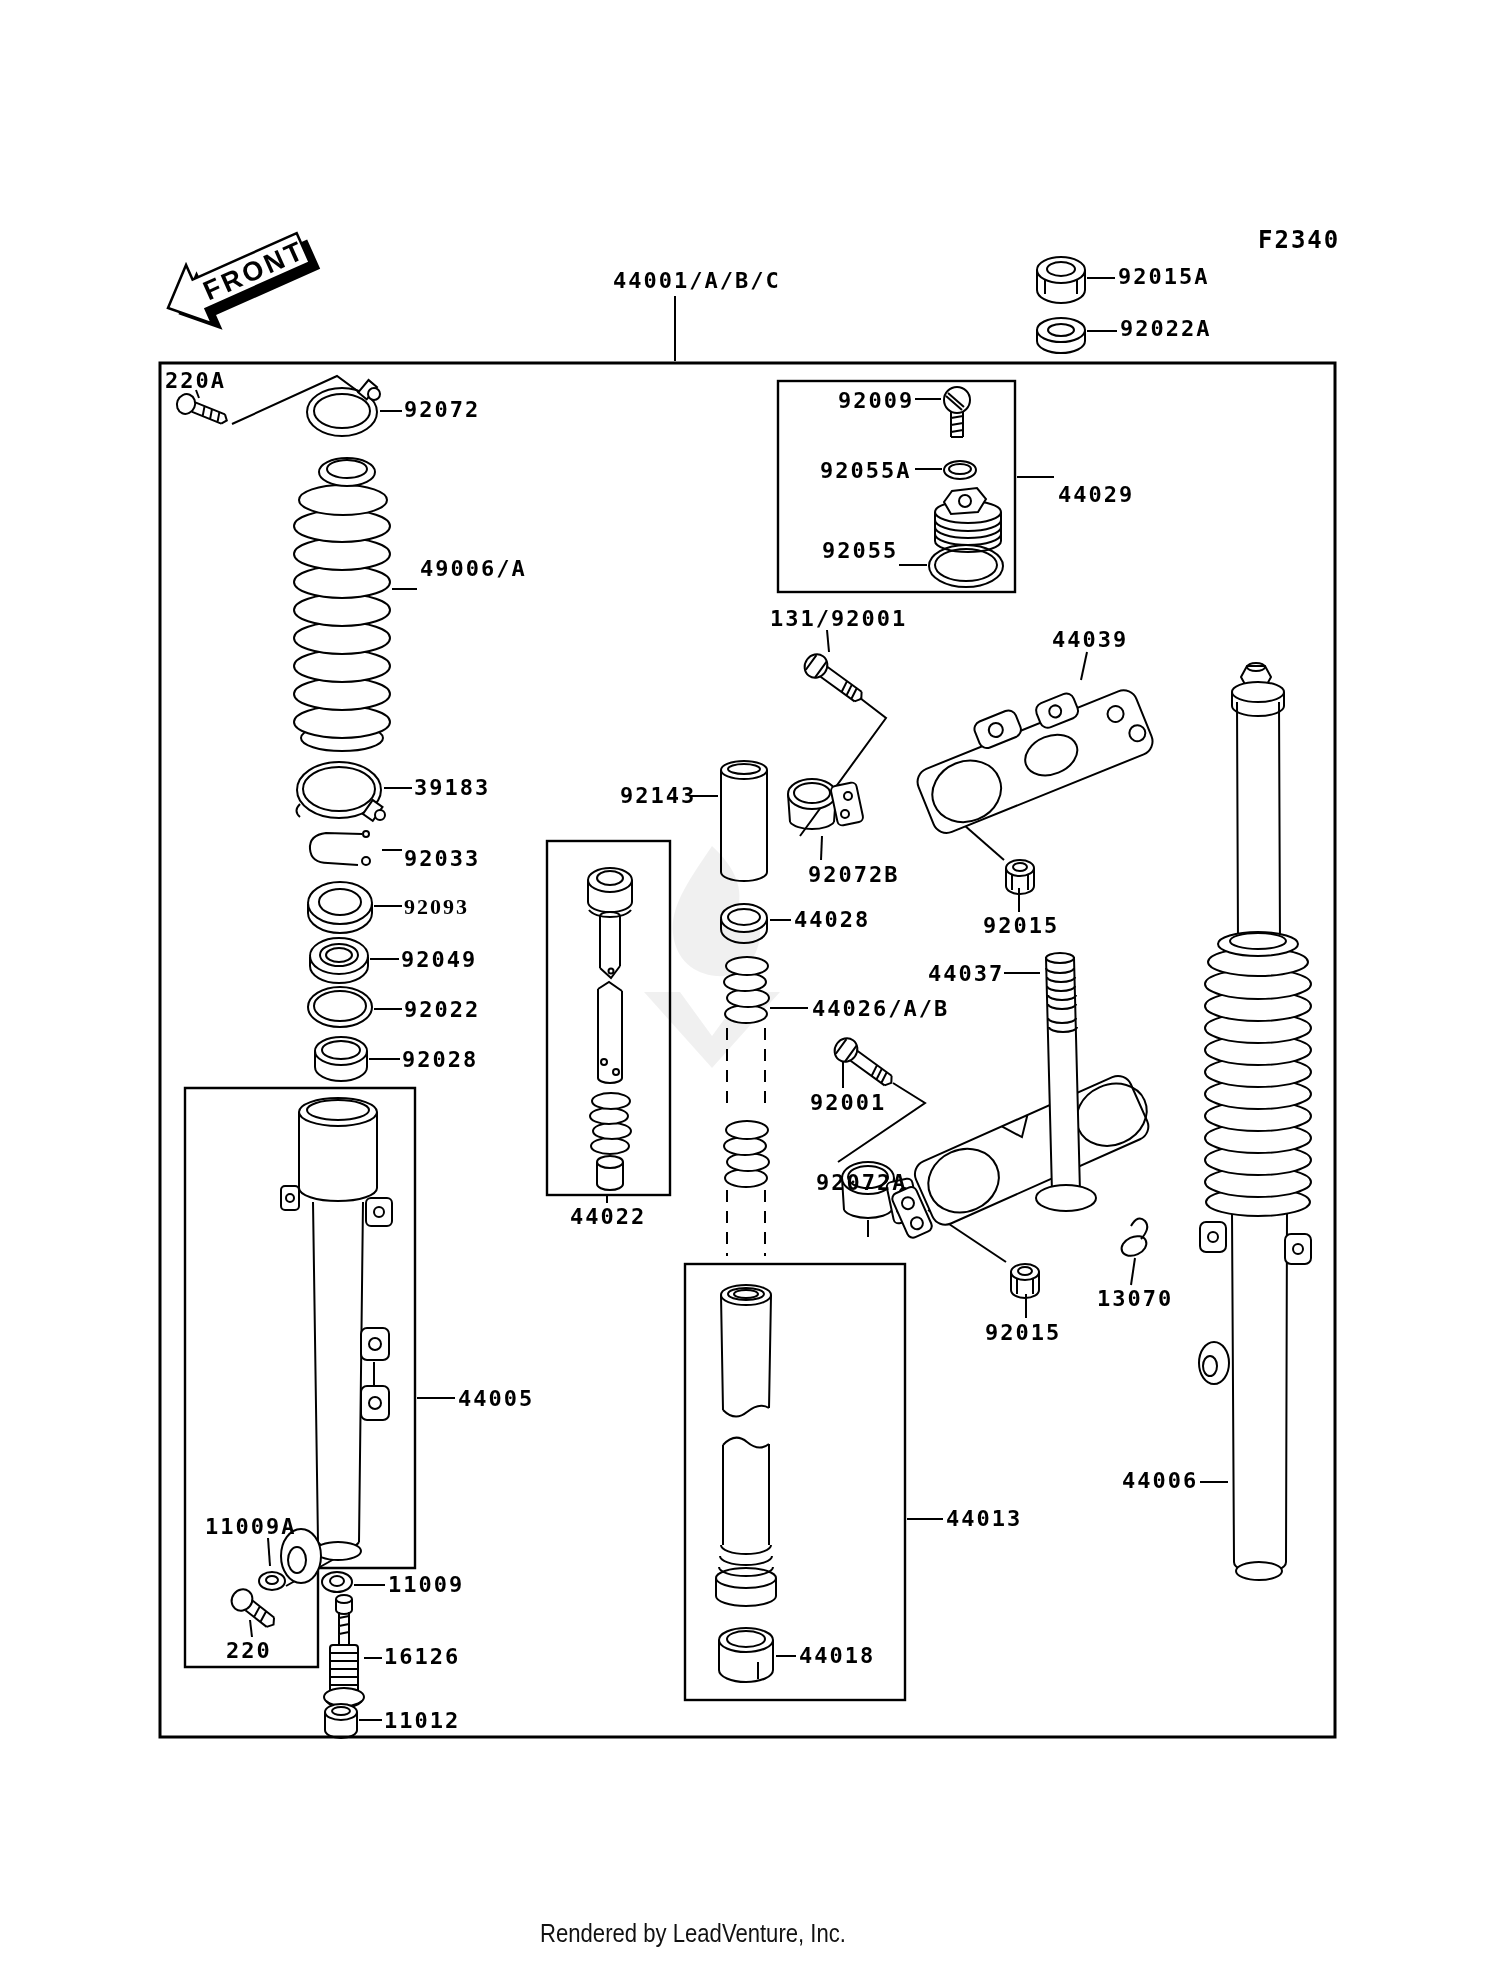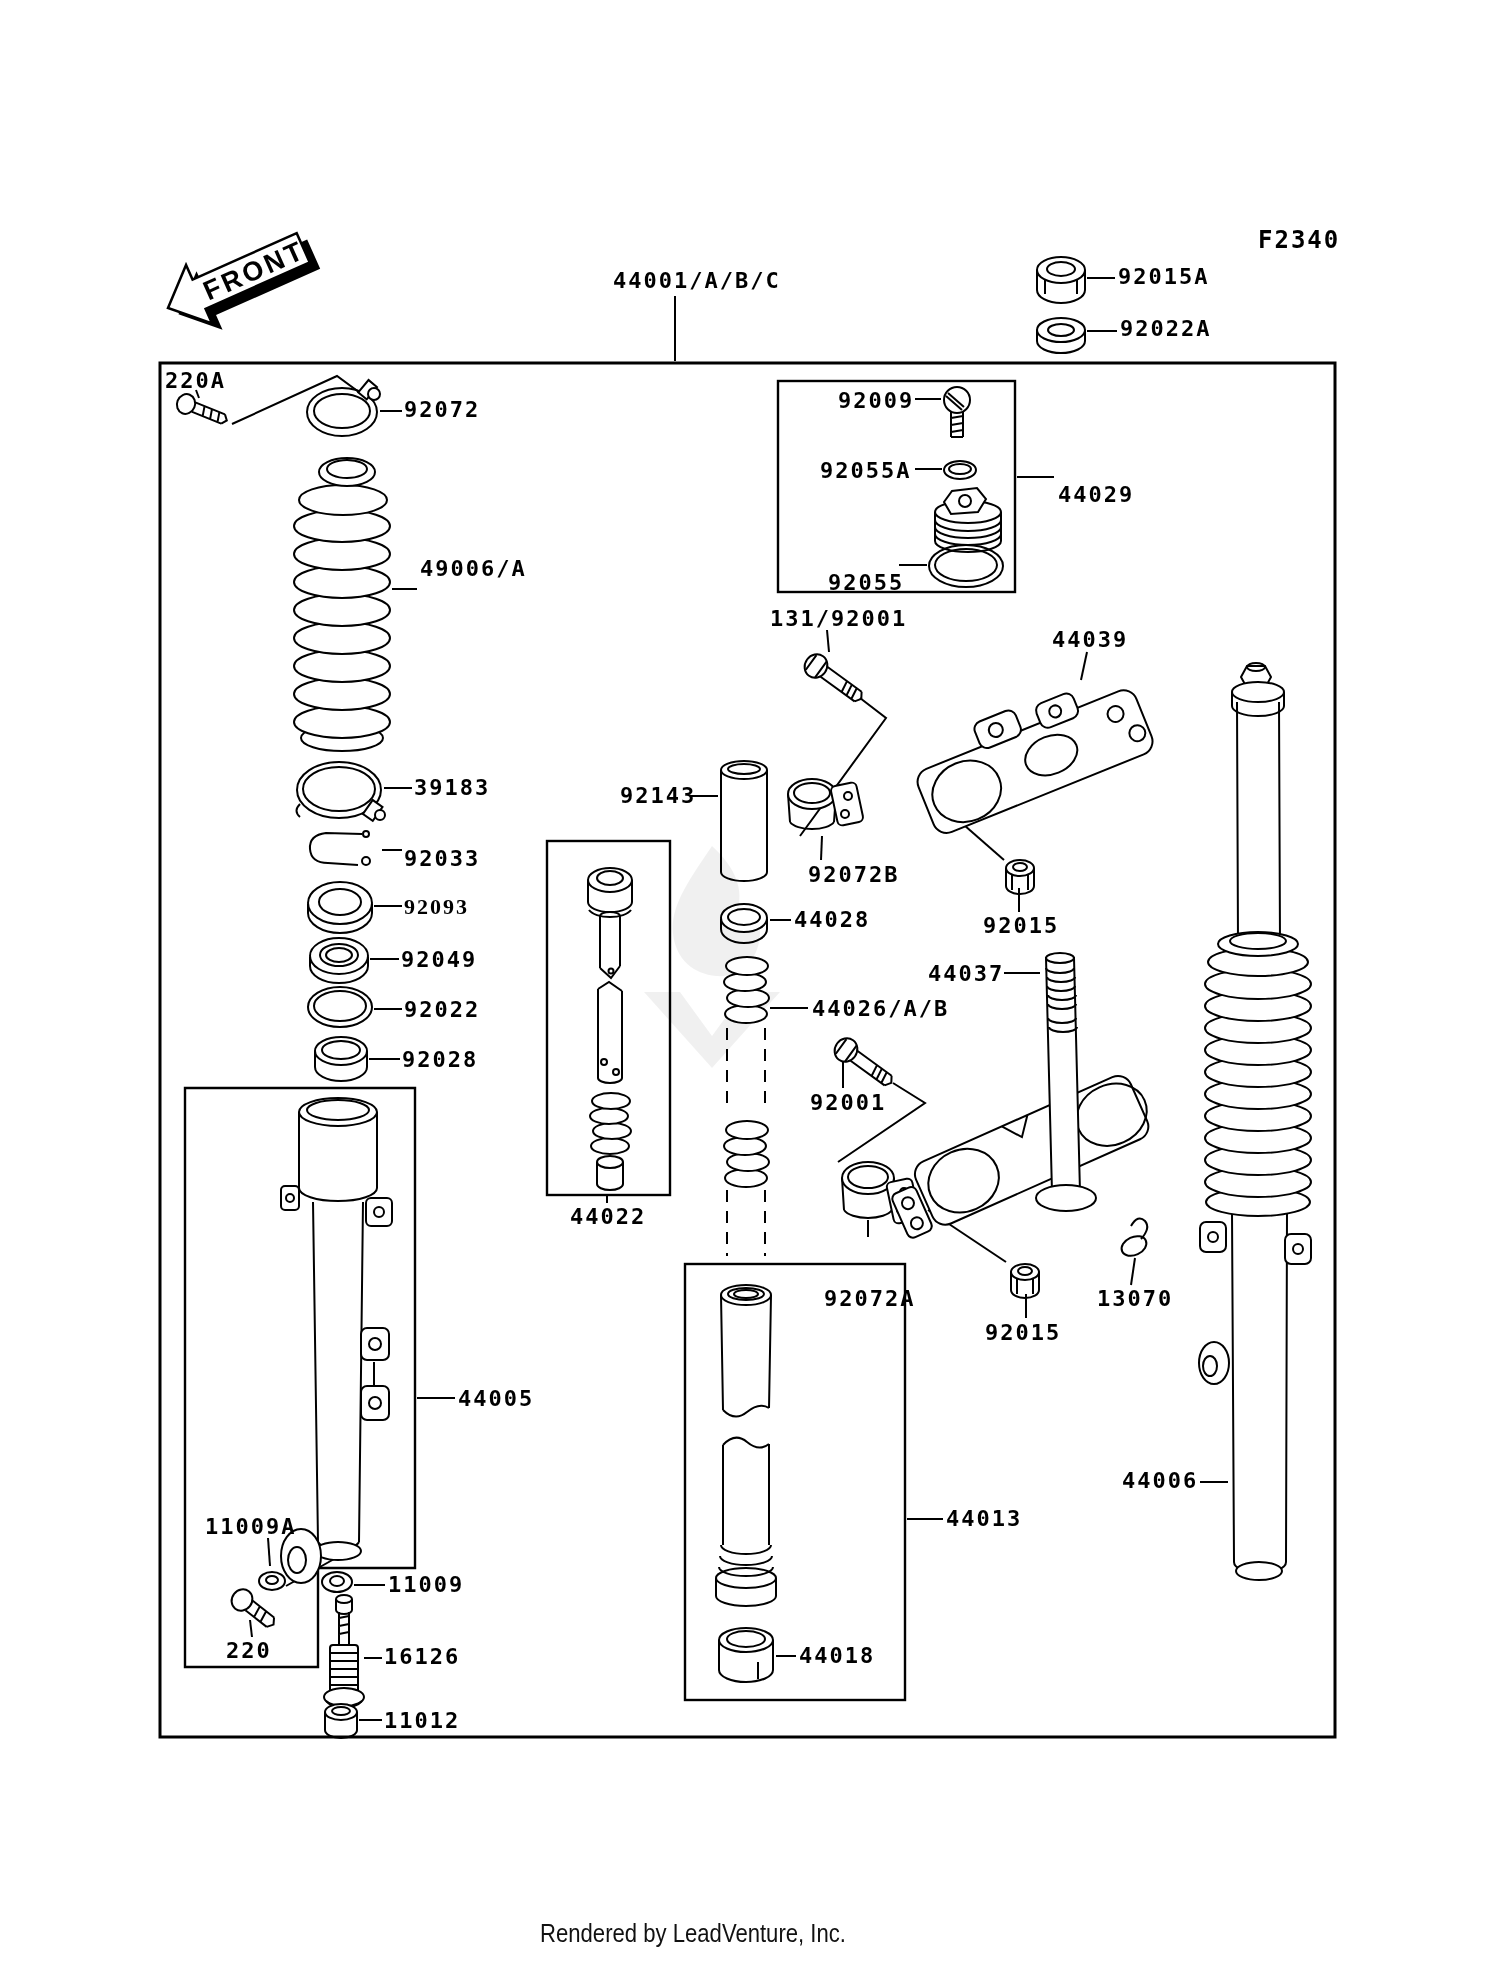--- a/index.html
+++ b/index.html
@@ -411,27 +411,27 @@
       <div class="part-label" style="left: 384px; top: 1646px;">16126</div>
       <div class="part-label" style="left: 384px; top: 1710px;">11012</div>
       <div class="part-label" style="left: 570px; top: 1206px;">44022</div>
       <div class="part-label" style="left: 620px; top: 785px;">92143</div>
       <div class="part-label" style="left: 794px; top: 909px;">44028</div>
       <div class="part-label" style="left: 812px; top: 998px;">44026/A/B</div>
       <div class="part-label" style="left: 810px; top: 1092px;">92001</div>
       <div class="part-label" style="left: 770px; top: 608px;">131/92001</div>
       <div class="part-label" style="left: 838px; top: 390px;">92009</div>
       <div class="part-label" style="left: 820px; top: 460px;">92055A</div>
-      <div class="part-label" style="left: 822px; top: 572px; margin-left: 6px;">92055</div>
+      <div class="part-label" style="left: 822px; top: 540px;">92055</div>
       <div class="part-label" style="left: 1058px; top: 484px;">44029</div>
       <div class="part-label" style="left: 1052px; top: 629px;">44039</div>
       <div class="part-label" style="left: 983px; top: 915px;">92015</div>
       <div class="part-label" style="left: 808px; top: 864px;">92072B</div>
       <div class="part-label" style="left: 928px; top: 963px;">44037</div>
-      <div class="part-label" style="left: 816px; top: 1288px; margin-left: 8px;">92072A</div>
+      <div class="part-label" style="left: 816px; top: 1172px;">92072A</div>
       <div class="part-label" style="left: 985px; top: 1322px;">92015</div>
       <div class="part-label" style="left: 1097px; top: 1288px;">13070</div>
       <div class="part-label" style="left: 946px; top: 1508px;">44013</div>
       <div class="part-label" style="left: 799px; top: 1645px;">44018</div>
       <div class="part-label" style="left: 1122px; top: 1470px;">44006</div>
       <div class="part-label" style="left: 1118px; top: 266px;">92015A</div>
       <div class="part-label" style="left: 1120px; top: 318px;">92022A</div>
     </div>
   <div id="footer-text">Rendered by LeadVenture, Inc.</div>
 </div>

